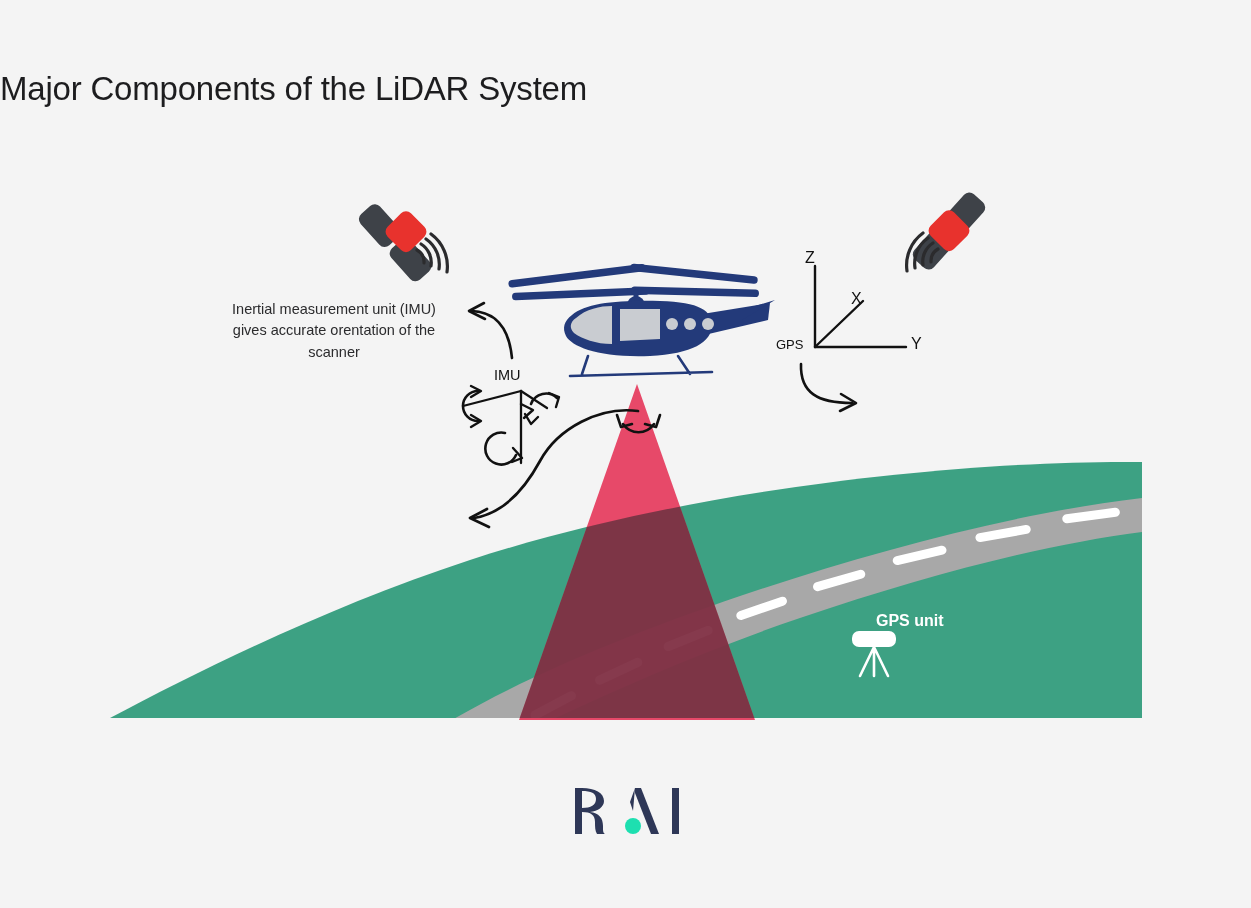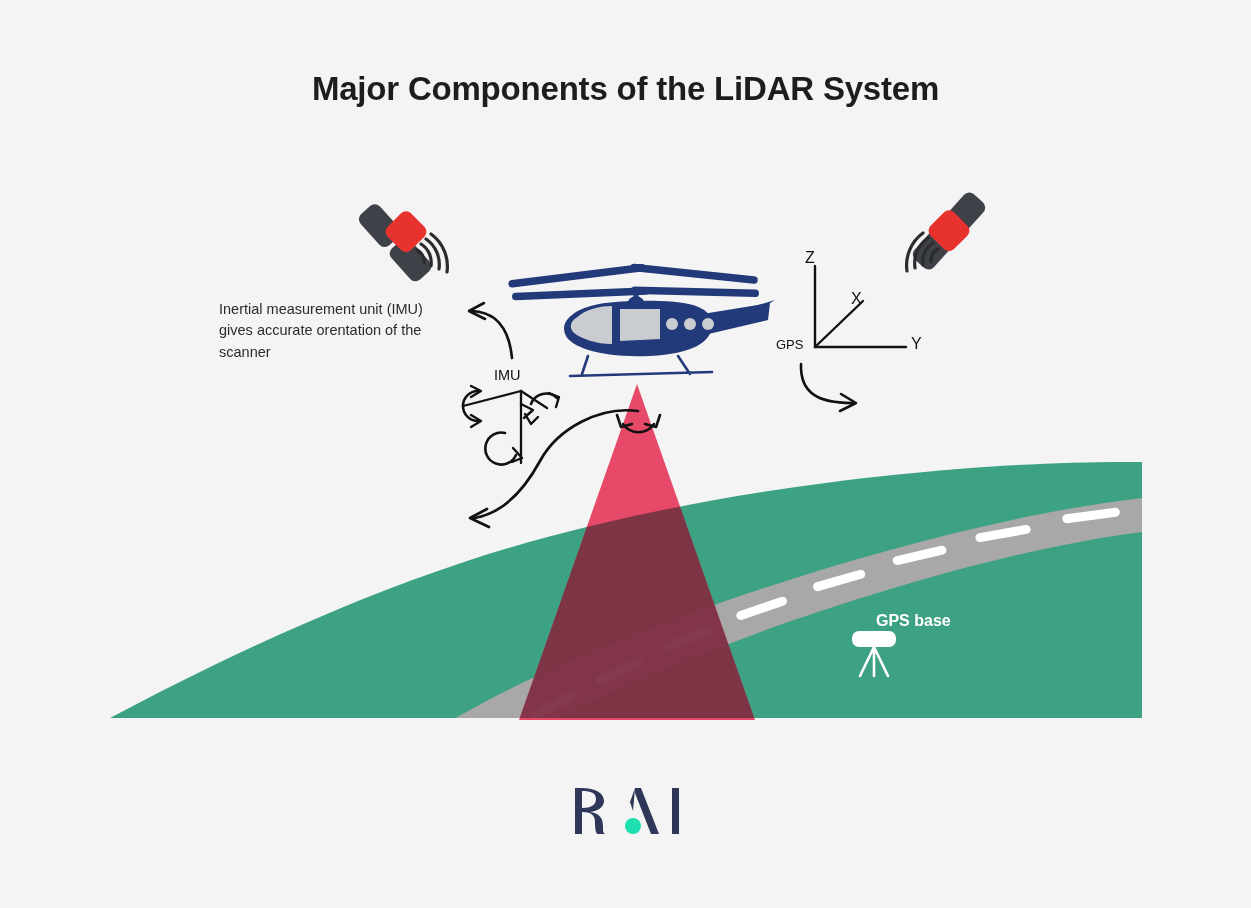--- a/index.html
+++ b/index.html
@@ -22,33 +22,33 @@
   }
   #scene {
     position: absolute;
     inset: 0;
   }
   .title {
     position: absolute;
     top: 70px;
     left: 0;
     width: 1251px;
-    text-align: center;
+    text-align: left;
     font-size: 33px;
-    font-weight: bold;
+    font-weight: normal;
     color: #1d1d1f;
     letter-spacing: -0.2px;
   }
   .note {
     position: absolute;
     font-size: 14.5px;
     line-height: 1.48;
     color: #2b2b2d;
   }
-  #note-imu { left: 219px; top: 299px; width: 230px; }
+  #note-imu { left: 219px; top: 299px; width: 230px; text-align: center; }
   #note-laser { left: 229px; top: 488px; width: 228px; }
   #note-gps { left: 869px; top: 389px; width: 220px; }
   .axis-label {
     position: absolute;
     font-size: 16px;
     color: #111;
   }
   #label-z { left: 805px; top: 249px; }
   #label-x { left: 851px; top: 290px; }
   #label-y { left: 911px; top: 335px; }
@@ -228,21 +228,21 @@
 
 
 
   <div class="axis-label" id="label-z">Z</div>
   <div class="axis-label" id="label-x">X</div>
   <div class="axis-label" id="label-y">Y</div>
   <div class="axis-label" id="label-gps-origin">GPS</div>
 
   <div class="axis-label" id="label-imu">IMU</div>
 
-  <div id="label-gps-base">GPS base</div>
+  <div id="label-gps-base">GPS unit</div>
 
   <svg id="logo" viewBox="0 0 110 54">
     <g fill="#2e3757">
       <rect x="2" y="4" width="7" height="46"></rect>
       <path d="M9,4 C22,4 31,9 31,17 C31,23 25,27 17,28 C26,29 30,34 30,42
                C30,47 30,49 32,50 L24,50 C22,47 22,43 22,38 C22,31 18,28 9,28
                L9,24 C18,24 23,21 23,15 C23,9 18,7 9,7 Z"></path>
       <polygon points="62,4 68,4 86,50 78,50 62,9"></polygon>
       <polygon points="62,4 57,18 60,27"></polygon>
       <rect x="99" y="4" width="7" height="46"></rect>

